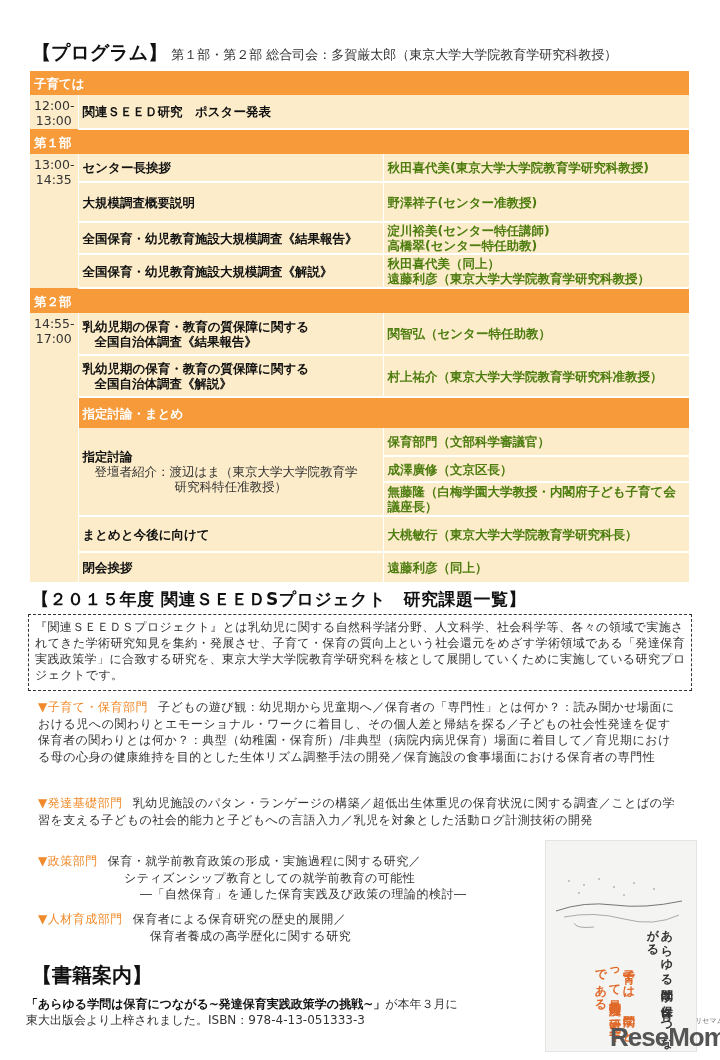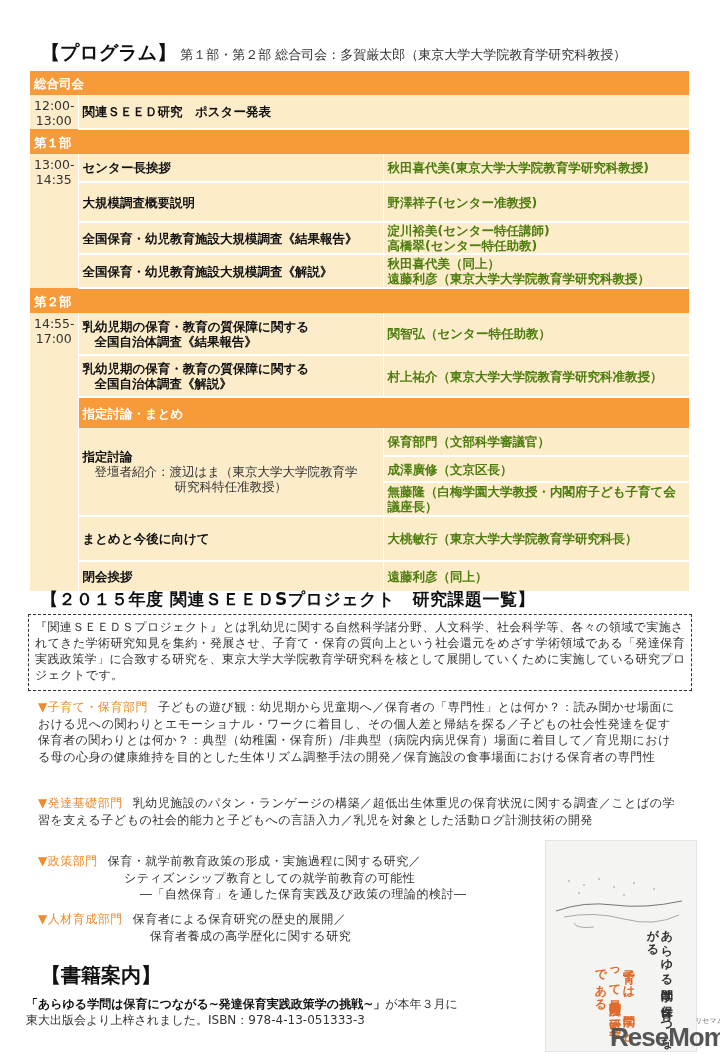--- a/index.html
+++ b/index.html
@@ -1,18 +1,18 @@
 <!DOCTYPE html>
 <html><head>
 <meta charset="utf-8">
 <style>
   html, body { margin: 0; padding: 0; background: #ffffff; }
   body { width: 720px; height: 1060px; position: relative; overflow: hidden;
          font-family: "DejaVu Sans", "Liberation Sans", sans-serif; color: #222; }
-  .heading { position: absolute; left: 41px; font-weight: bold; color: #111; }
+  .heading { position: absolute; left: 32px; font-weight: bold; color: #111; }
   .h-program { top: 40px; font-size: 19px; }
   .h-program .sub { font-size: 13px; font-weight: normal; color: #333; margin-left: 4px; }
   table.prog { position: absolute; left: 30px; top: 71px; width: 659px; border-collapse: collapse; table-layout: fixed; }
   table.prog td { padding: 0 4px; vertical-align: middle; font-size: 12.5px; line-height: 15px; }
   tr.sec td { background: #f79a3a; color: #fff; font-weight: bold; height: 24px; font-size: 12.5px; }
   td.time { background: #fcecc9; color: #333; text-align: center; vertical-align: top !important; font-size: 12px; padding-top: 3px !important; border-right: 1px solid #fff; }
   td.title { background: #fcecc9; font-weight: bold; color: #111; border-bottom: 2px solid #fff; border-right: 1px solid #fff; }
   td.speaker { background: #fcecc9; color: #4d7c0f; border-bottom: 2px solid #fff; font-weight: bold; }
   td.title .indent { display: block; padding-left: 12px; }
   td.title .note { display: block; font-weight: normal; color: #333; padding-left: 12px; }
@@ -53,21 +53,21 @@
 
 <table class="prog">
   <colgroup>
     <col style="width:48px">
     <col style="width:305px">
     <col style="width:306px">
   </colgroup>
 
   <tbody>
       <tr class="sec">
-    <td colspan="3">総合司会</td>
+    <td colspan="3">子育ては</td>
   </tr>
   <tr style="height:34px">
     <td class="time" style="white-space:pre-line">12:00-
 13:00</td>
     <td class="title" colspan="2" style="border-right:none">関連ＳＥＥＤ研究　ポスター発表</td>
   </tr>
 
   <tr class="sec">
     <td colspan="3">第１部</td>
   </tr>
@@ -121,21 +121,21 @@
       <span class="note2">研究科特任准教授）</span>
     </td>
     <td class="speaker">保育部門（文部科学審議官）</td>
   </tr>
   <tr style="height:26px">
     <td class="speaker">成澤廣修（文京区長）</td>
   </tr>
   <tr style="height:34px">
     <td class="speaker">無藤隆（白梅学園大学教授・内閣府子ども子育て会議座長）</td>
   </tr>
-  <tr style="height:45px">
+  <tr style="height:36px">
     <td class="title">まとめと今後に向けて</td>
     <td class="speaker">大桃敏行（東京大学大学院教育学研究科長）</td>
   </tr>
   <tr style="height:30px">
     <td class="timefill"></td>
     <td class="title" style="border-bottom:none">閉会挨拶</td>
     <td class="speaker" style="border-bottom:none">遠藤利彦（同上）</td>
   </tr>
 </tbody>
   </table>

